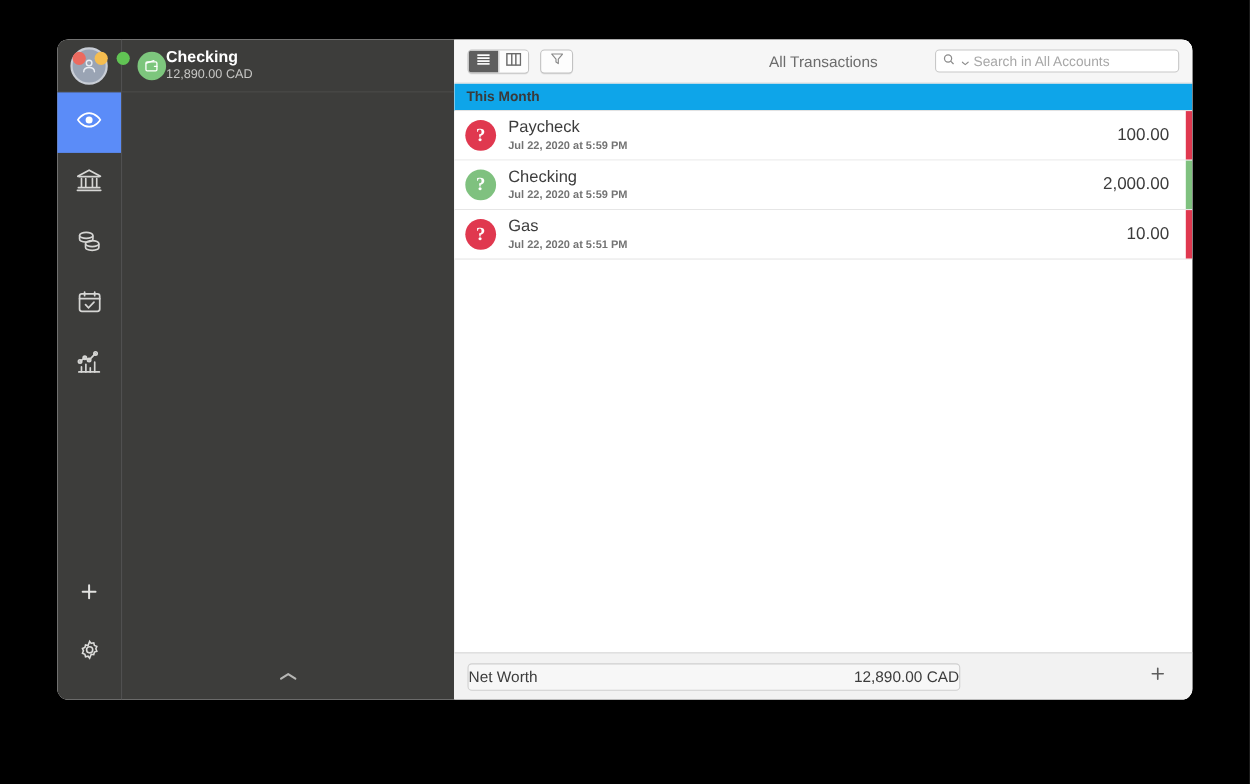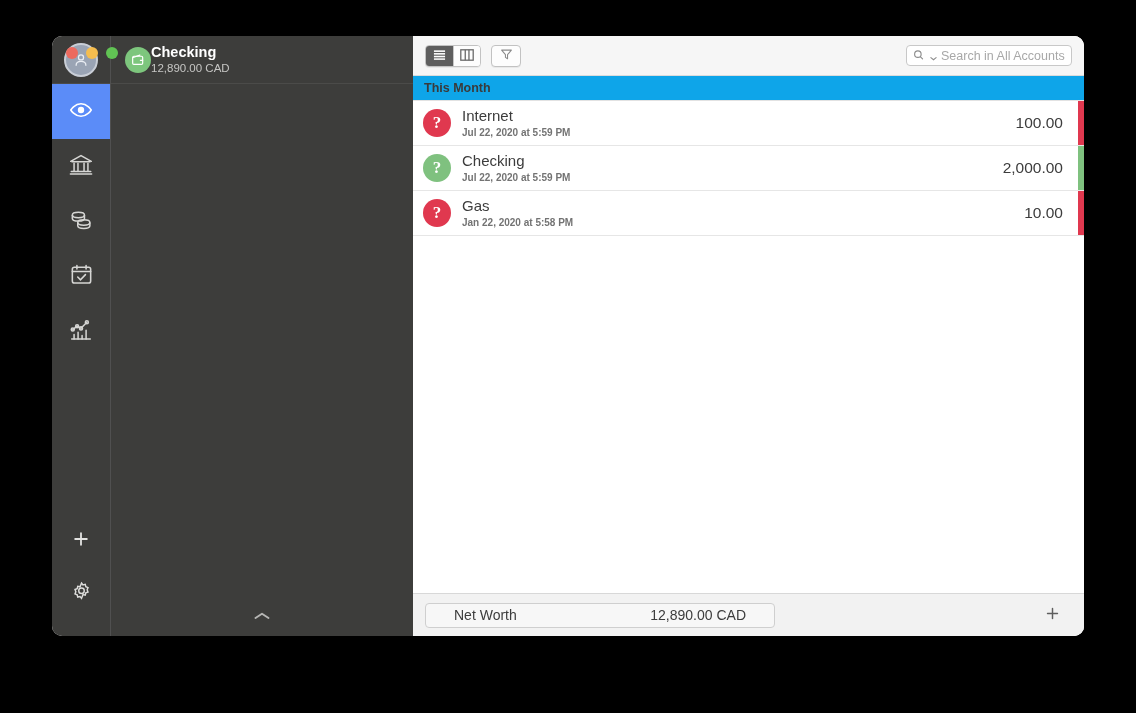--- a/index.html
+++ b/index.html
@@ -118,21 +118,21 @@
     box-shadow: 0 1px 0 rgba(0,0,0,0.05);
   }
   .tb-title {
     position: absolute; left: 0; right: 0;
     text-align: center;
     font-size: 14px; color: #6c6c6c;
     pointer-events: none;
   }
   .search {
     margin-left: auto;
-    width: 166px; height: 21px;
+    width: 222px; height: 21px;
     border: 1px solid #c8c8c8; border-radius: 4px;
     background: #fff;
     display: flex; align-items: center;
     padding: 0 6px; gap: 4px;
     position: relative; z-index: 2;
   }
   .search-ph { font-size: 12.5px; color: #a8a8a8; white-space: nowrap; }
 
   
   .list { flex: 1 1 auto; overflow: hidden; position: relative; }
@@ -173,25 +173,25 @@
 
   
   .footer {
     height: 43px; flex: 0 0 43px;
     background: #f2f2f2;
     border-top: 1px solid #d8d8d8;
     display: flex; align-items: center;
     padding: 0 12px;
   }
   .networth {
-    width: 350px; height: 25px;
+    width: 448px; height: 25px;
     border: 1px solid #cfcfcf; border-radius: 4px;
     background: #f7f7f7;
     display: flex; align-items: center;
-    padding: 0 28px;
+    padding: 0 0;
   }
   .nw-label { font-size: 14px; color: #3c3c3c; }
   .nw-value { margin-left: auto; font-size: 14px; color: #3c3c3c; }
   .add-btn {
     margin-left: auto; margin-right: 8px;
     width: 24px; height: 24px;
     display: flex; align-items: center; justify-content: center;
   }
 
   
@@ -357,20 +357,21 @@
         </div>
 
         <div class="iconbtn">
           <span>
             <svg width="13" height="13" viewBox="0 0 16 16" fill="none" stroke="#8a8a8a" stroke-width="1.3" stroke-linejoin="round">
               <path d="M2 2.6h12L9.3 8.2v5.1L6.7 11.6V8.2z"></path>
             </svg>
           </span>
         </div>
 
+        <div class="tb-title">All Transactions</div>
 
         <div class="search">
           <span>
             <svg width="13" height="12" viewBox="0 0 16 14" fill="none" stroke="#8c8c8c" stroke-width="1.4">
               <circle cx="6" cy="6" r="4"></circle>
               <path d="m9.2 9.2 2.6 2.6" stroke-linecap="round"></path>
             </svg>
           </span>
           <span>
             <svg width="7" height="5" viewBox="0 0 8 5" fill="none" stroke="#8c8c8c" stroke-width="1.2" stroke-linecap="round">
@@ -380,42 +381,42 @@
           <span class="search-ph">Search in All Accounts</span>
         </div>
       </div>
 
       <div class="list">
         <div class="group-head">This Month</div>
 
         <div class="row">
           <div class="cat" style="background:#e0384f">?</div>
           <div class="row-text">
-            <span class="row-title">Internet</span>
+            <span class="row-title">Paycheck</span>
             <span class="row-sub">Jul 22, 2020 at 5:59 PM</span>
           </div>
           <div class="row-amt">100.00</div>
           <div class="edge" style="background:#e0384f"></div>
         </div>
 
         <div class="row">
           <div class="cat" style="background:#7fc17f">?</div>
           <div class="row-text">
             <span class="row-title">Checking</span>
             <span class="row-sub">Jul 22, 2020 at 5:59 PM</span>
           </div>
           <div class="row-amt">2,000.00</div>
           <div class="edge" style="background:#7fc17f"></div>
         </div>
 
         <div class="row">
           <div class="cat" style="background:#e0384f">?</div>
           <div class="row-text">
             <span class="row-title">Gas</span>
-            <span class="row-sub">Jan 22, 2020 at 5:58 PM</span>
+            <span class="row-sub">Jul 22, 2020 at 5:51 PM</span>
           </div>
           <div class="row-amt">10.00</div>
           <div class="edge" style="background:#e0384f"></div>
         </div>
       </div>
 
       <div class="footer">
         <div class="networth">
           <span class="nw-label">Net Worth</span>
           <span class="nw-value">12,890.00 CAD</span>

